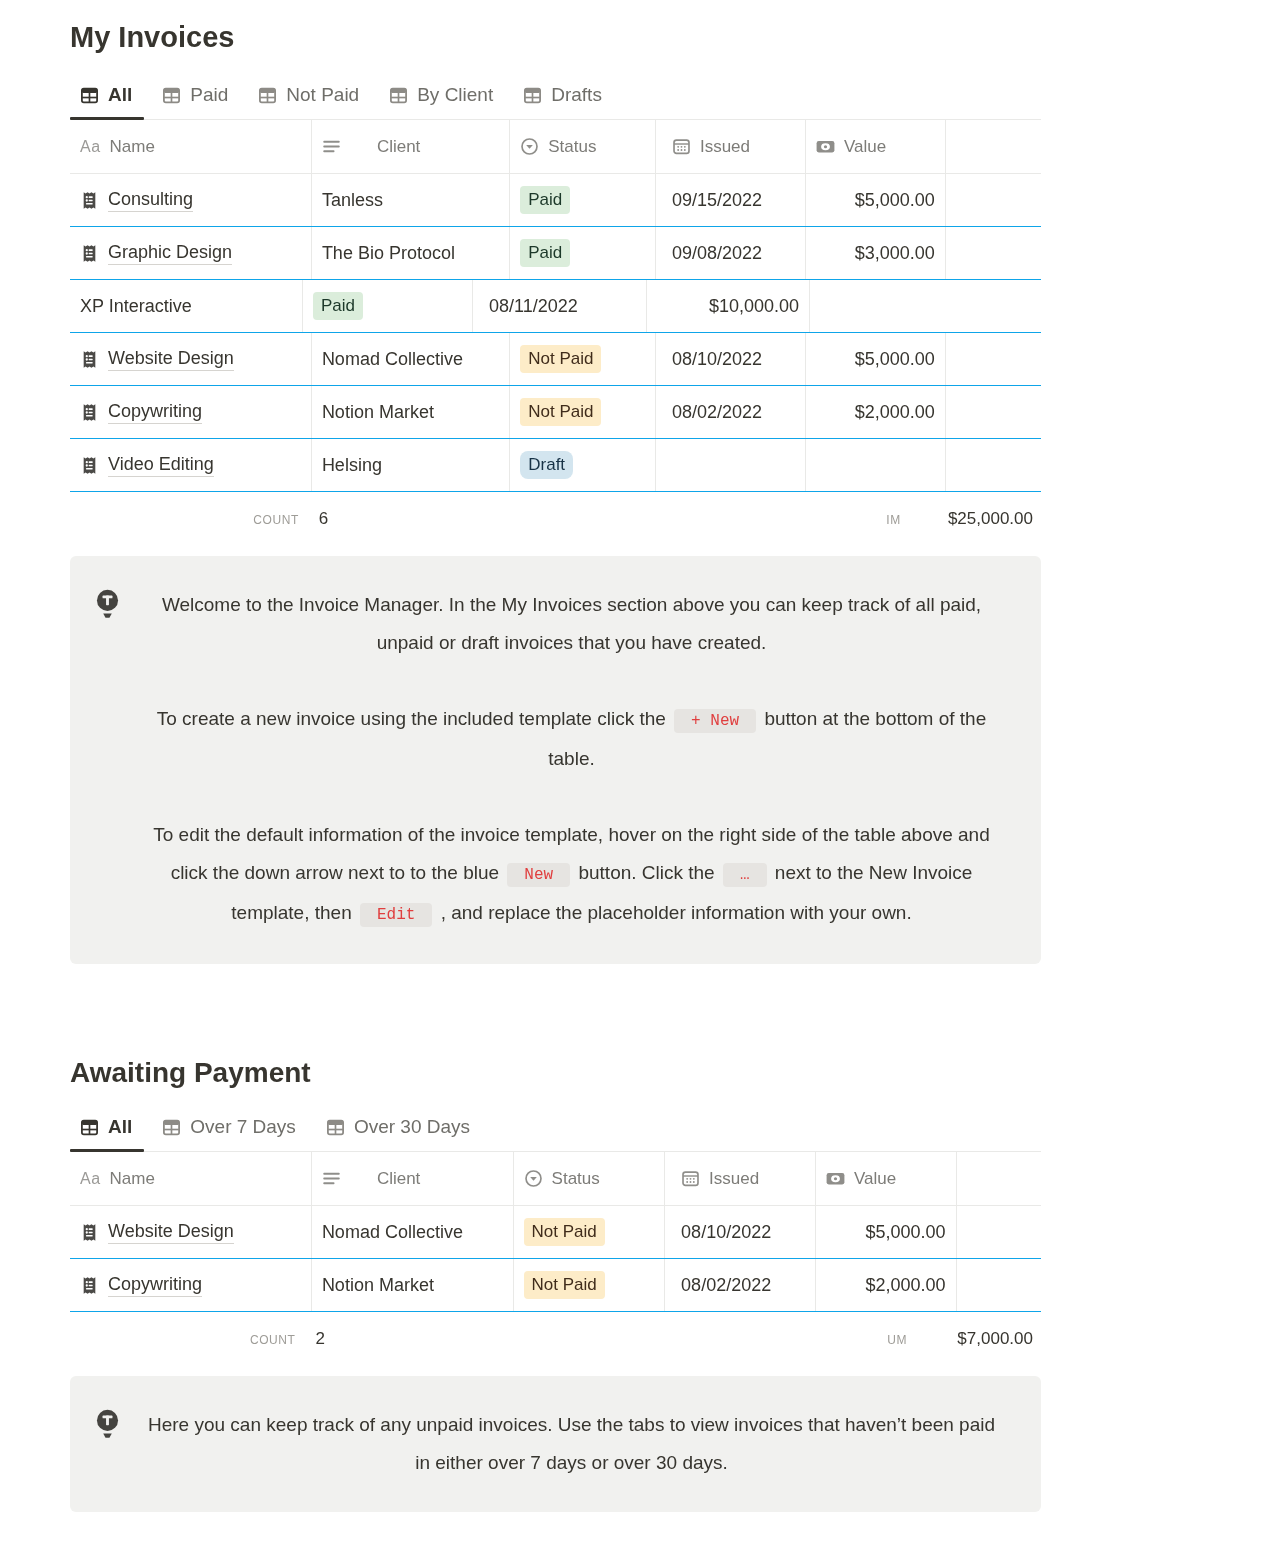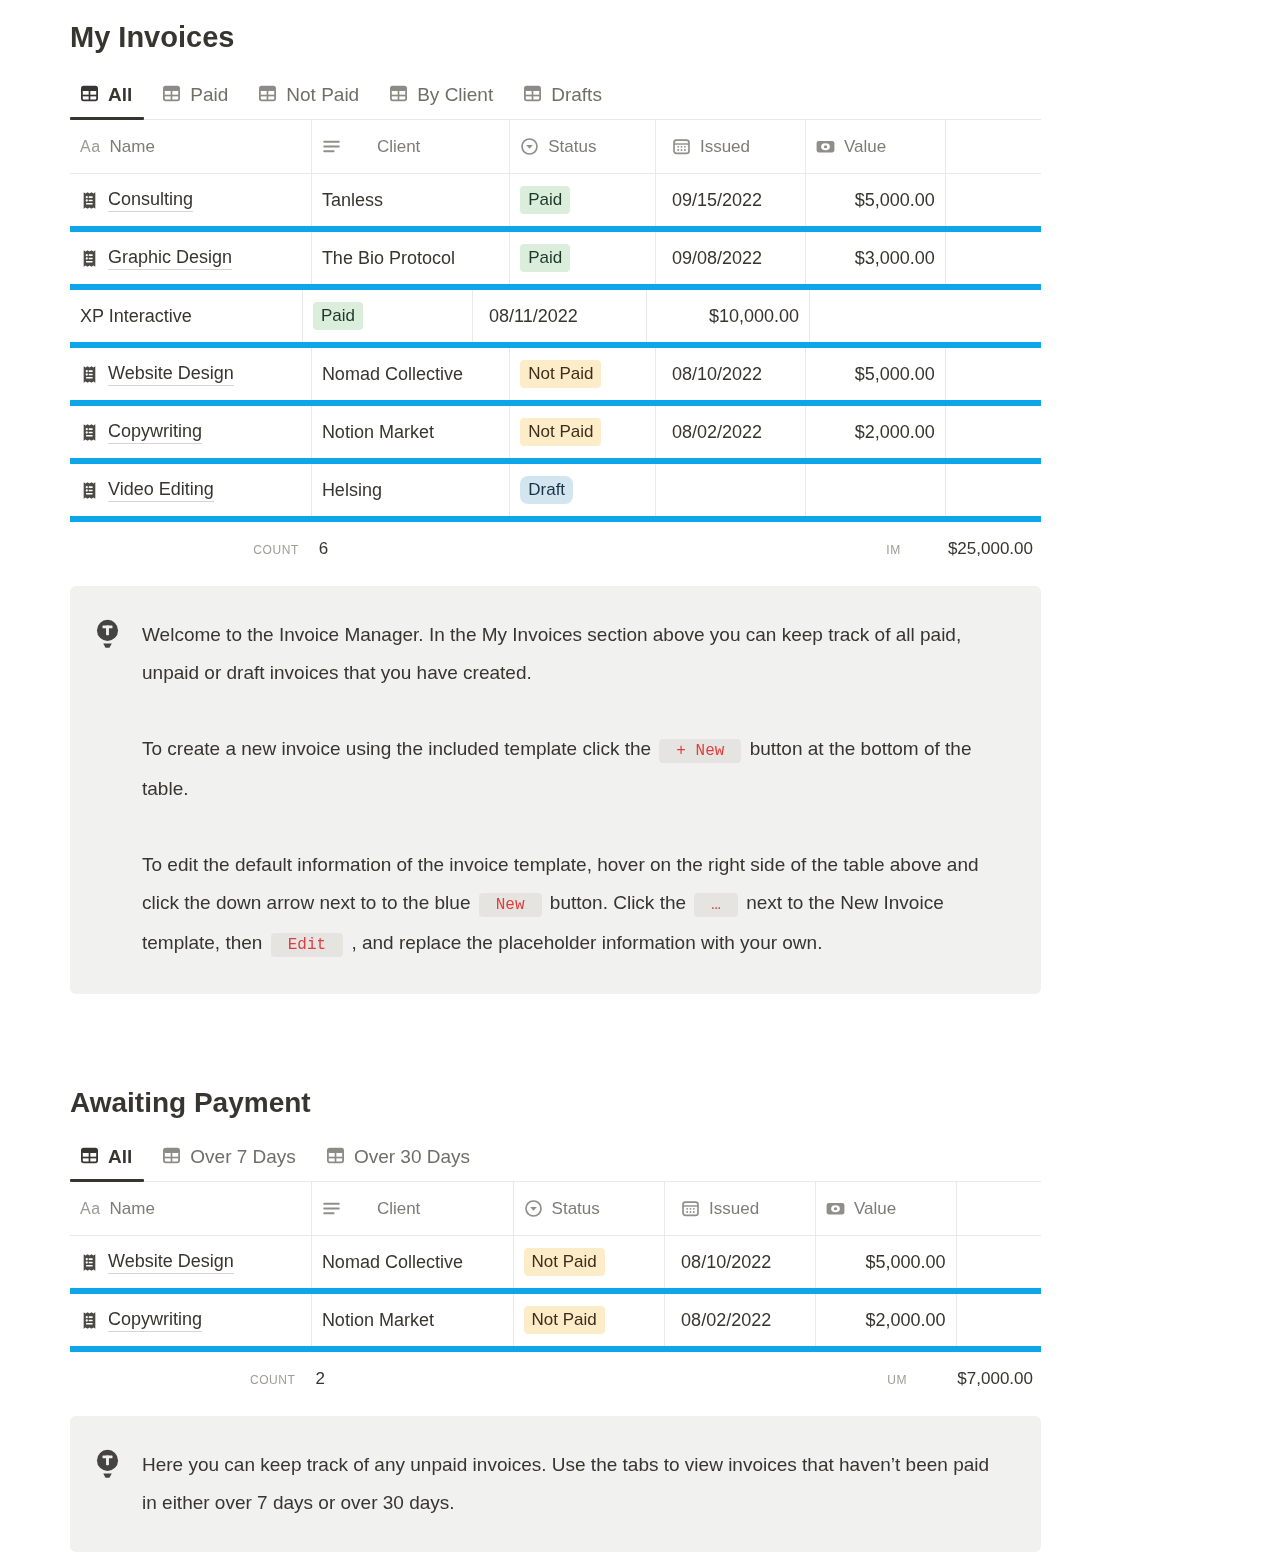--- a/index.html
+++ b/index.html
@@ -4,32 +4,32 @@
 <style>
   html,body{margin:0;padding:0;background:#fff;}
   body{width:1272px;font-family:"Liberation Sans",sans-serif;color:#37352f;-webkit-font-smoothing:antialiased;}
   .page{padding:20px 67px 10px 70px;box-sizing:border-box;width:1108px;}
 
   h1.sec-title{font-size:29px;line-height:35px;font-weight:700;margin:0 0 27px 0;}
   h2.sec-title{font-size:28px;line-height:34px;font-weight:700;margin:92px 0 24px 0;}
 
   
   .tabbar{display:flex;align-items:stretch;border-bottom:1px solid #e9e9e7;}
-  .tab{display:flex;align-items:flex-start;gap:9px;padding:2px 12px 13px 10px;margin-right:8px;
+  .tab{display:flex;align-items:center;gap:9px;padding:2px 12px 13px 10px;margin-right:8px;
        font-size:19px;color:#6f6e69;cursor:pointer;position:relative;}
   .tab .i{color:#8d8b86;}
   .tab.active{color:#37352f;font-weight:700;}
   .tab.active .i{color:#37352f;}
   .tab.active::after{content:"";position:absolute;left:0;right:0;bottom:-1px;height:3px;background:#37352f;border-radius:1px;}
 
   
   .nt{--w-name:285px;--w-client:233px;--w-status:170px;--w-issued:174px;--w-value:163px;--w-extra:110px;}
   .nt.t2{--w-client:237px;--w-status:177px;--w-issued:175px;--w-value:164px;--w-extra:97px;}
   .nt-head{display:flex;height:53px;border-bottom:1px solid #e9e9e7;color:#7d7c78;font-size:17px;}
-  .nt-row{display:flex;height:52px;border-bottom:6px solid #0ea5e9;font-size:18px;}
+  .nt-row{display:flex;height:52px;border-bottom:1px solid #0ea5e9;font-size:18px;}
   .c{display:flex;align-items:center;gap:9px;padding:0 10px;box-sizing:border-box;border-right:1px solid #e9e9e7;height:100%;}
   .c-name{width:var(--w-name);}
   .c-client{width:var(--w-client);gap:36px;}
   .c-status{width:var(--w-status);}
   .c-issued{width:var(--w-issued);padding-left:16px;}
   .c-value{width:var(--w-value);justify-content:flex-end;}
   .c-extra{width:var(--w-extra);border-right:none;}
   .i{width:19px;height:19px;flex:none;display:block;}
   .hicon{color:#8f8e8a;display:flex;align-items:center;}
   .aa-glyph{font-size:16px;color:#9b9a97;letter-spacing:.5px;}
@@ -43,21 +43,21 @@
 
   .nt-foot{display:flex;height:54px;align-items:center;}
   .f-count{width:var(--w-name);display:flex;justify-content:flex-end;align-items:baseline;gap:20px;padding-right:12px;box-sizing:border-box;cursor:pointer;}
   .f-spacer{width:calc(var(--w-client) + var(--w-status) + var(--w-issued));}
   .f-sum{width:var(--w-value);display:flex;justify-content:space-between;align-items:baseline;gap:6px;padding-right:8px;box-sizing:border-box;cursor:pointer;overflow:hidden;}
   .agg-label{font-size:12px;color:#9e9c97;letter-spacing:.6px;}
   .agg-num{font-size:17px;color:#37352f;}
   .agg-money{font-size:17px;font-weight:500;color:#37352f;white-space:nowrap;}
 
   
-  .callout{background:#f1f1ef;border-radius:6px;margin-top:10px;padding:30px 40px 30px 25px;display:flex;gap:22px;align-items:flex-start;}
+  .callout{background:#f1f1ef;border-radius:6px;margin-top:10px;padding:30px 40px 30px 25px;display:flex;gap:22px;align-items:flex-start;text-align:center;}
   .callout-icon{flex:none;padding-top:3px;}
   .callout-text{font-size:19px;line-height:38px;color:#37352f;max-width:990px;}
   .callout-text p{margin:0 0 38px 0;}
   .callout-text p:last-child{margin-bottom:0;}
   .chip{font-family:"Liberation Mono",monospace;font-size:16px;color:#e03e3e;background:#e6e4e1;border-radius:4px;padding:3px 17px;margin:0 3px;white-space:nowrap;}
 </style>
 </head>
 <body>
 
 <svg width="0" height="0" style="position:absolute" aria-hidden="true">

